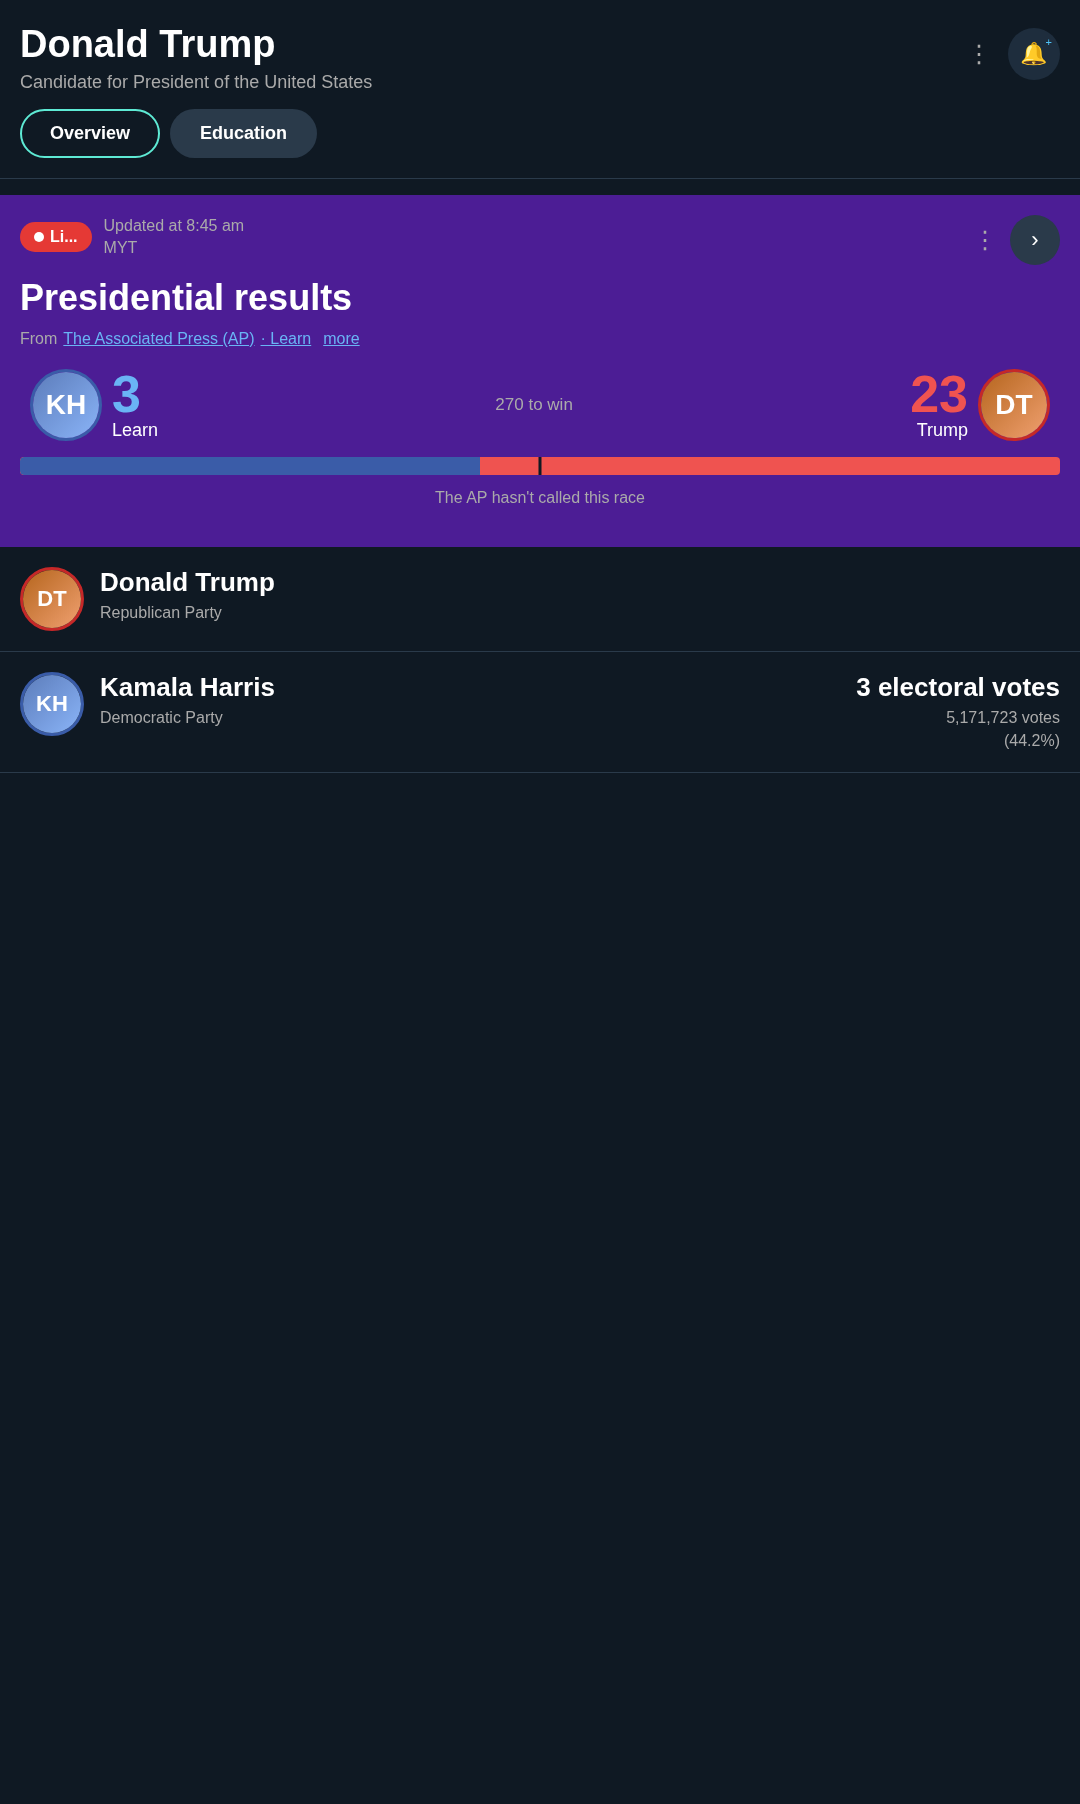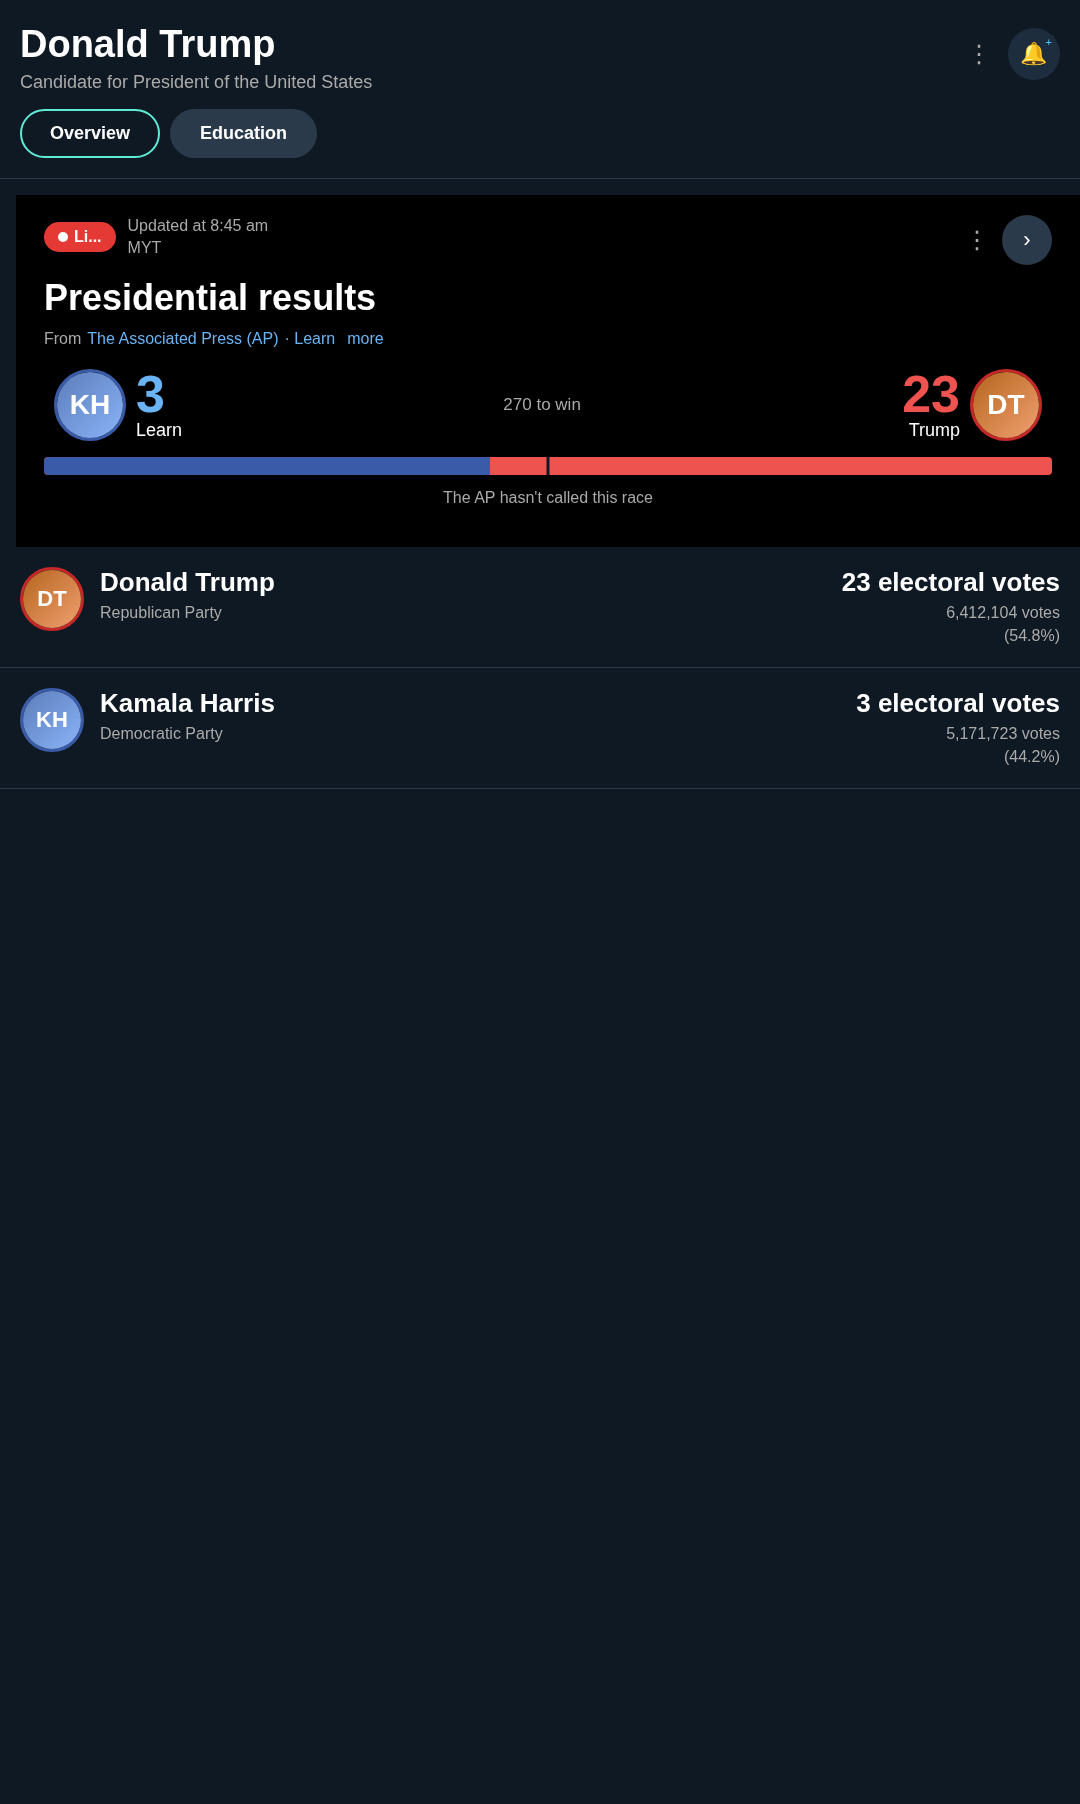--- a/index.html
+++ b/index.html
@@ -86,23 +86,23 @@
 
     
     .divider {
       height: 1px;
       background: #2a3a4a;
       margin: 0 0 16px 0;
     }
 
     
     .live-card {
-      background: #000000;
-      margin: 0 0 0 16px;
-      padding: 20px 28px;
+      background: #4c1d95;
+      margin: 0 0 0 0;
+      padding: 20px 20px;
     }
     .live-header {
       display: flex;
       justify-content: space-between;
       align-items: flex-start;
       margin-bottom: 12px;
     }
     .live-left {
       display: flex;
       align-items: center;
@@ -142,20 +142,21 @@
       font-size: 16px;
       color: #aaaaaa;
       margin-bottom: 20px;
       display: flex;
       align-items: center;
       gap: 6px;
       flex-wrap: wrap;
     }
     .source-link {
       color: #6ab4f5;
+      text-decoration: underline;
       cursor: pointer;
     }
 
     
     .results-section {
       padding: 0 0 20px 0;
     }
     .candidates-row {
       display: flex;
       align-items: center;
@@ -444,27 +445,20 @@
 </div>
 
 <div class="candidate-detail">
   <div class="detail-avatar">
     <div class="avatar-trump-small">DT</div>
   </div>
   <div class="detail-info">
     <div class="detail-name">Donald Trump</div>
     <div class="detail-party">Republican Party</div>
   </div>
-  <div class="detail-votes-col">
-    <div class="detail-electoral">23 electoral votes</div>
-    <div class="detail-popular">
-      <span>6,412,104 votes</span><br>
-      <span>(54.8%)</span>
-    </div>
-  </div>
 </div>
 
 <div class="candidate-detail">
   <div class="detail-avatar harris-detail">
     <div class="avatar-harris-small">KH</div>
   </div>
   <div class="detail-info">
     <div class="detail-name">Kamala Harris</div>
     <div class="detail-party">Democratic Party</div>
   </div>

